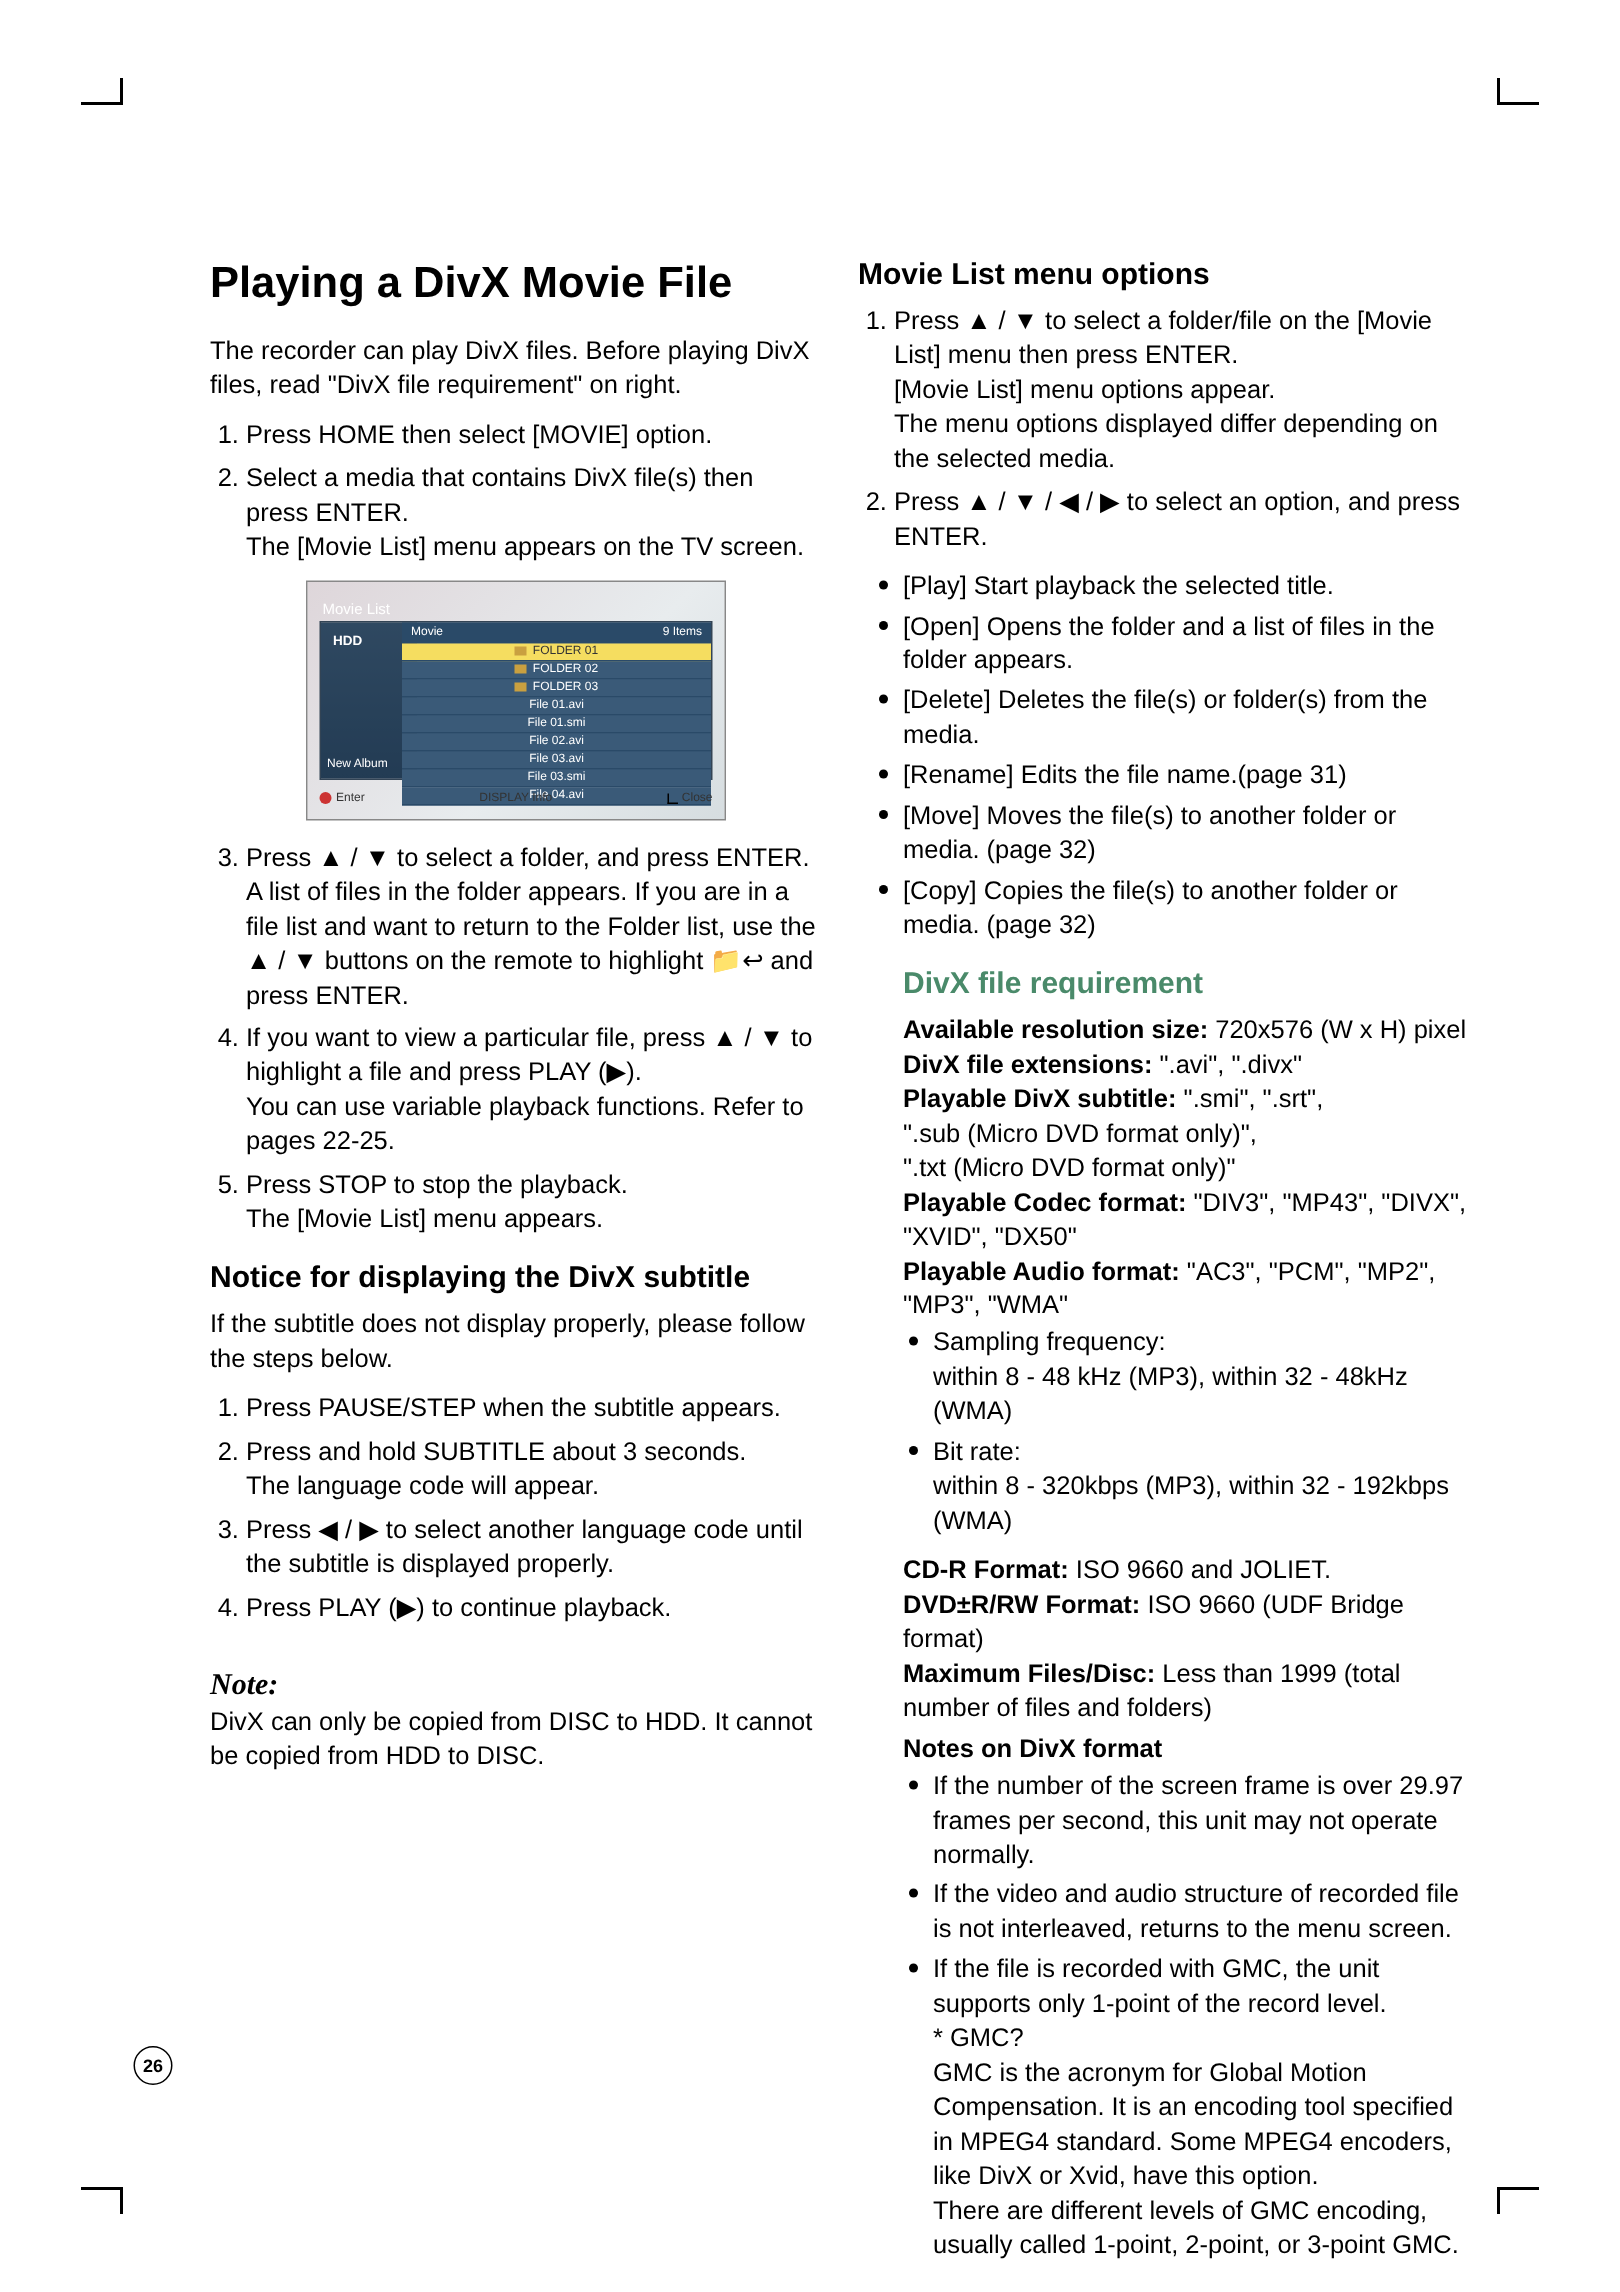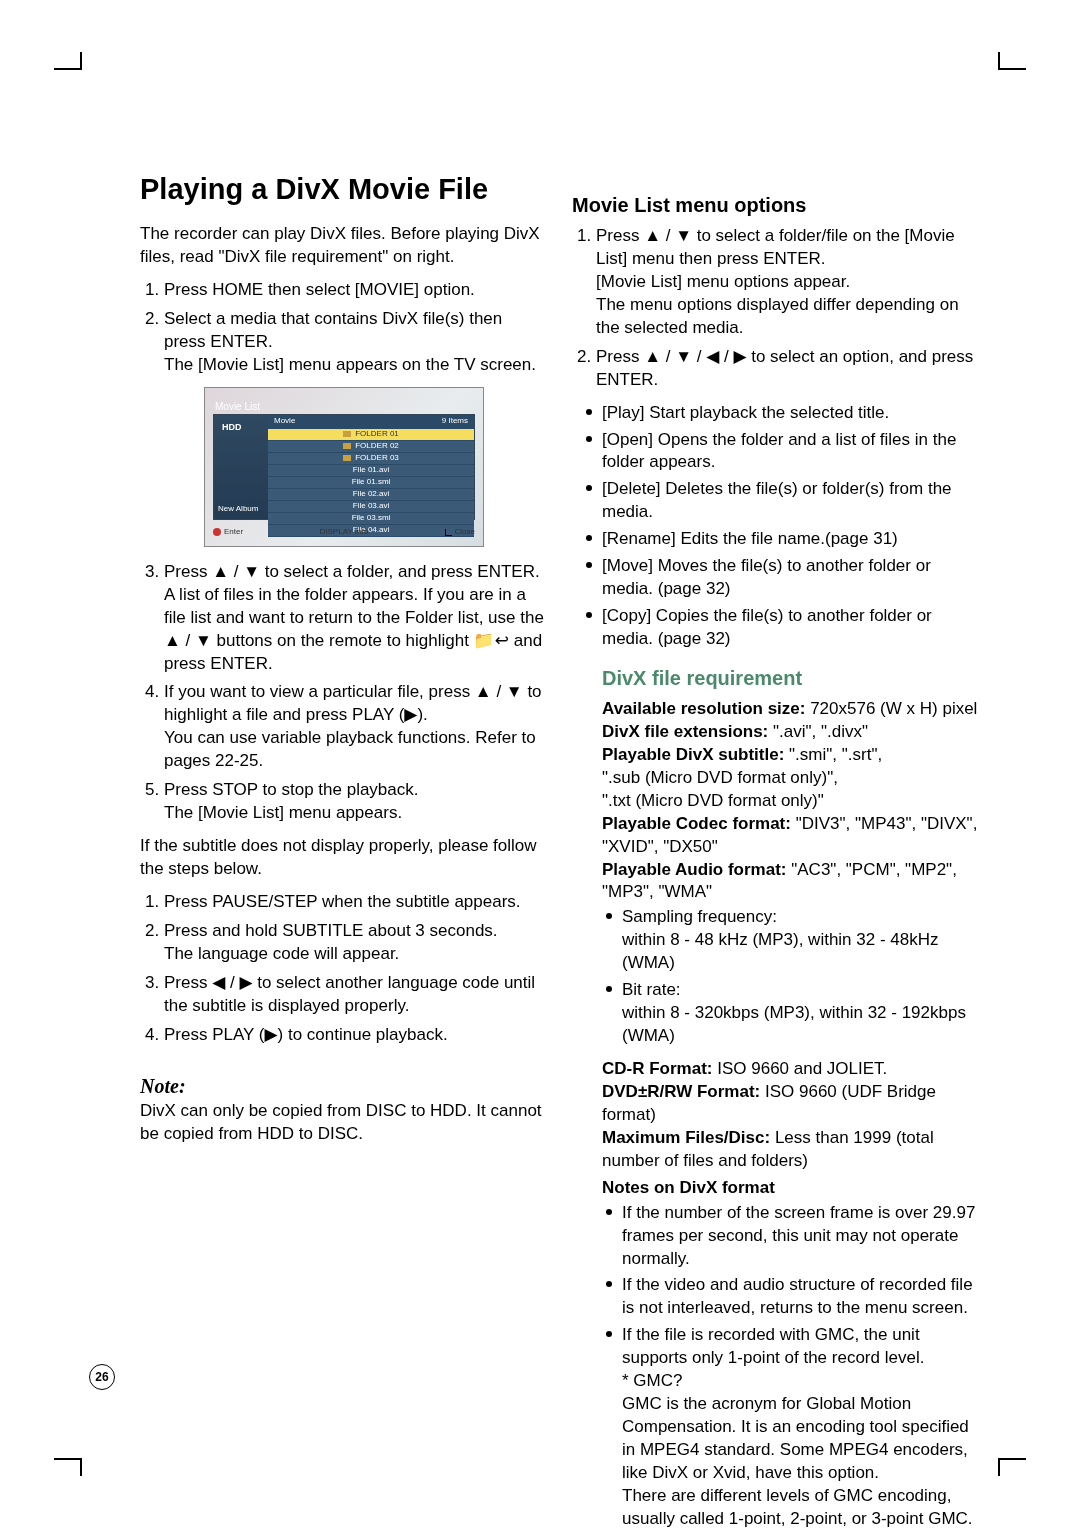--- a/index.html
+++ b/index.html
@@ -167,35 +167,36 @@
     </div>
 
     <ol class="steps" start="3">
       <li>Press ▲ / ▼ to select a folder, and press ENTER. A list of files in the folder appears. If you are in a file list and want to return to the Folder list, use the ▲ / ▼ buttons on the remote to highlight  📁↩  and press ENTER.</li>
       <li style="white-space:pre-line">If you want to view a particular file, press ▲ / ▼ to highlight a file and press PLAY (▶).
 You can use variable playback functions. Refer to pages 22-25.</li>
       <li style="white-space:pre-line">Press STOP to stop the playback.
 The [Movie List] menu appears.</li>
     </ol>
 
+    <h2>Notice for displaying the DivX subtitle</h2>
     <p class="para">If the subtitle does not display properly, please follow the steps below.</p>
     <ol class="steps">
       <li>Press PAUSE/STEP when the subtitle appears.</li>
       <li style="white-space:pre-line">Press and hold SUBTITLE about 3 seconds.
 The language code will appear.</li>
       <li>Press ◀ / ▶ to select another language code until the subtitle is displayed properly.</li>
       <li>Press PLAY (▶) to continue playback.</li>
     </ol>
 
     <div class="note-lbl">Note:</div>
     <p class="para">DivX can only be copied from DISC to HDD. It cannot be copied from HDD to DISC.</p>
   </div>
 
   <div class="col">
-    <h2 style="margin-top:22px">Movie List menu options</h2>
+    <h2 style="margin-top:0">Movie List menu options</h2>
     <ol class="steps">
       <li style="white-space:pre-line">Press ▲ / ▼ to select a folder/file on the [Movie List] menu then press ENTER.
 [Movie List] menu options appear.
 The menu options displayed differ depending on the selected media.</li>
       <li>Press ▲ / ▼ / ◀ / ▶ to select an option, and press ENTER.</li>
     </ol>
     <ul class="bul">
       <li>[Play] Start playback the selected title.</li>
       <li>[Open] Opens the folder and a list of files in the folder appears.</li>
       <li>[Delete] Deletes the file(s) or folder(s) from the media.</li>

